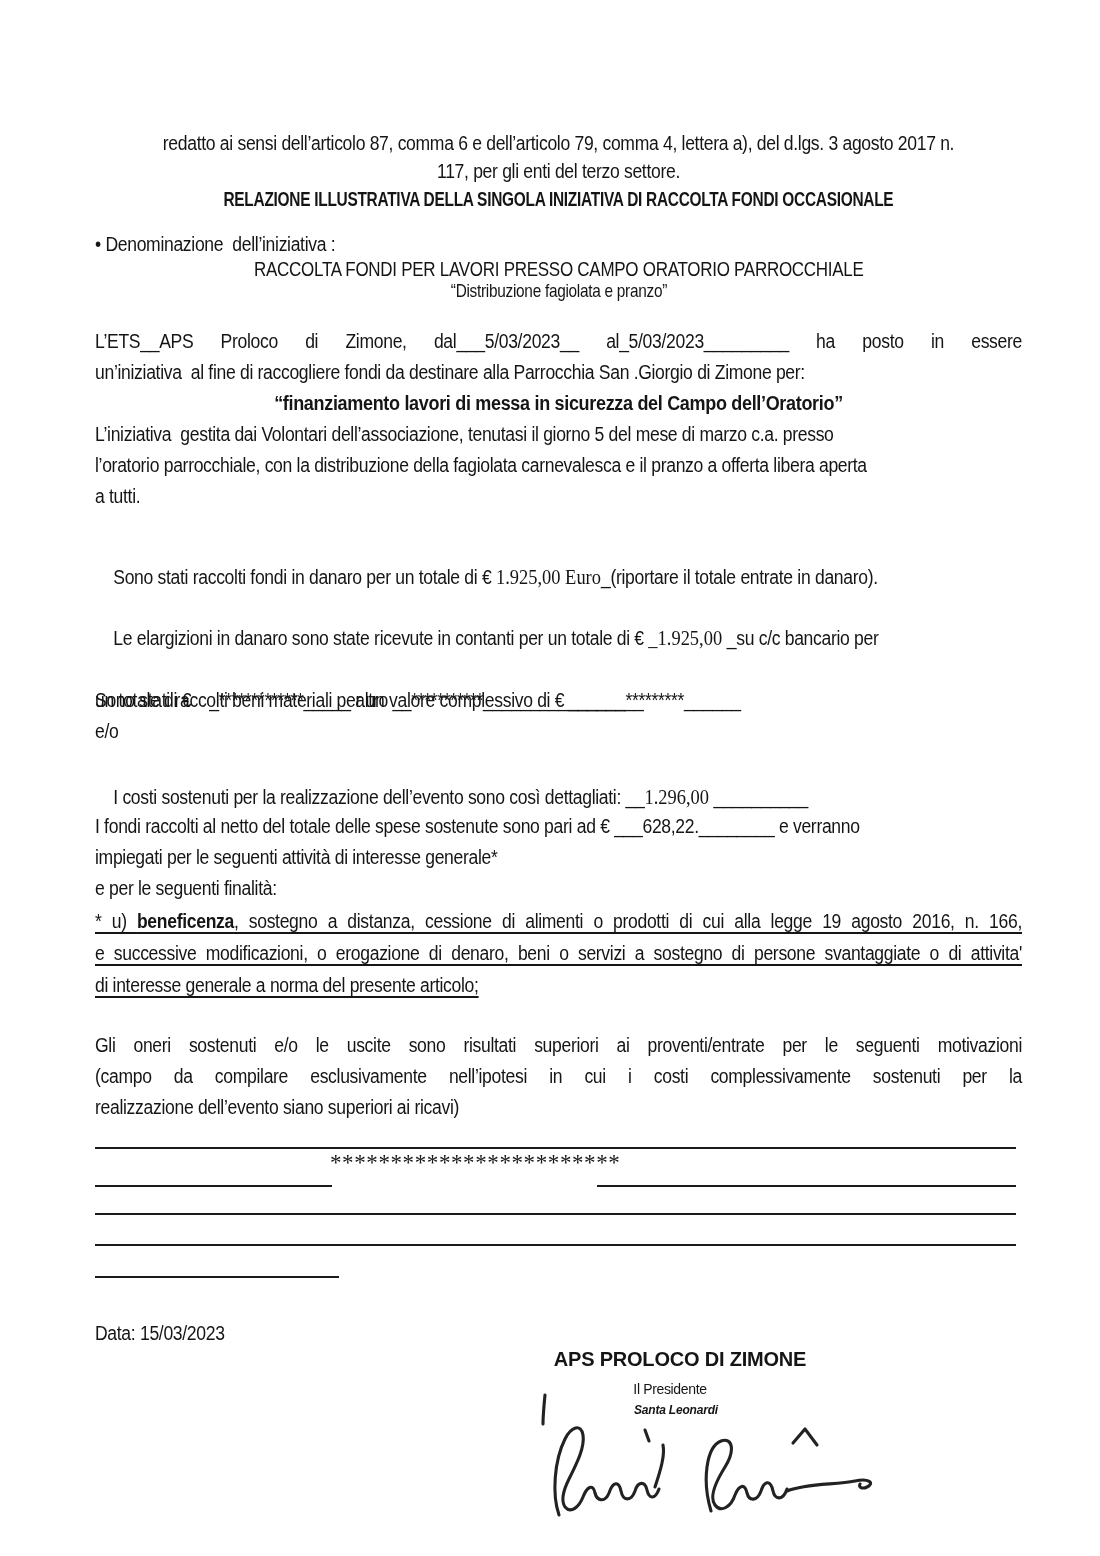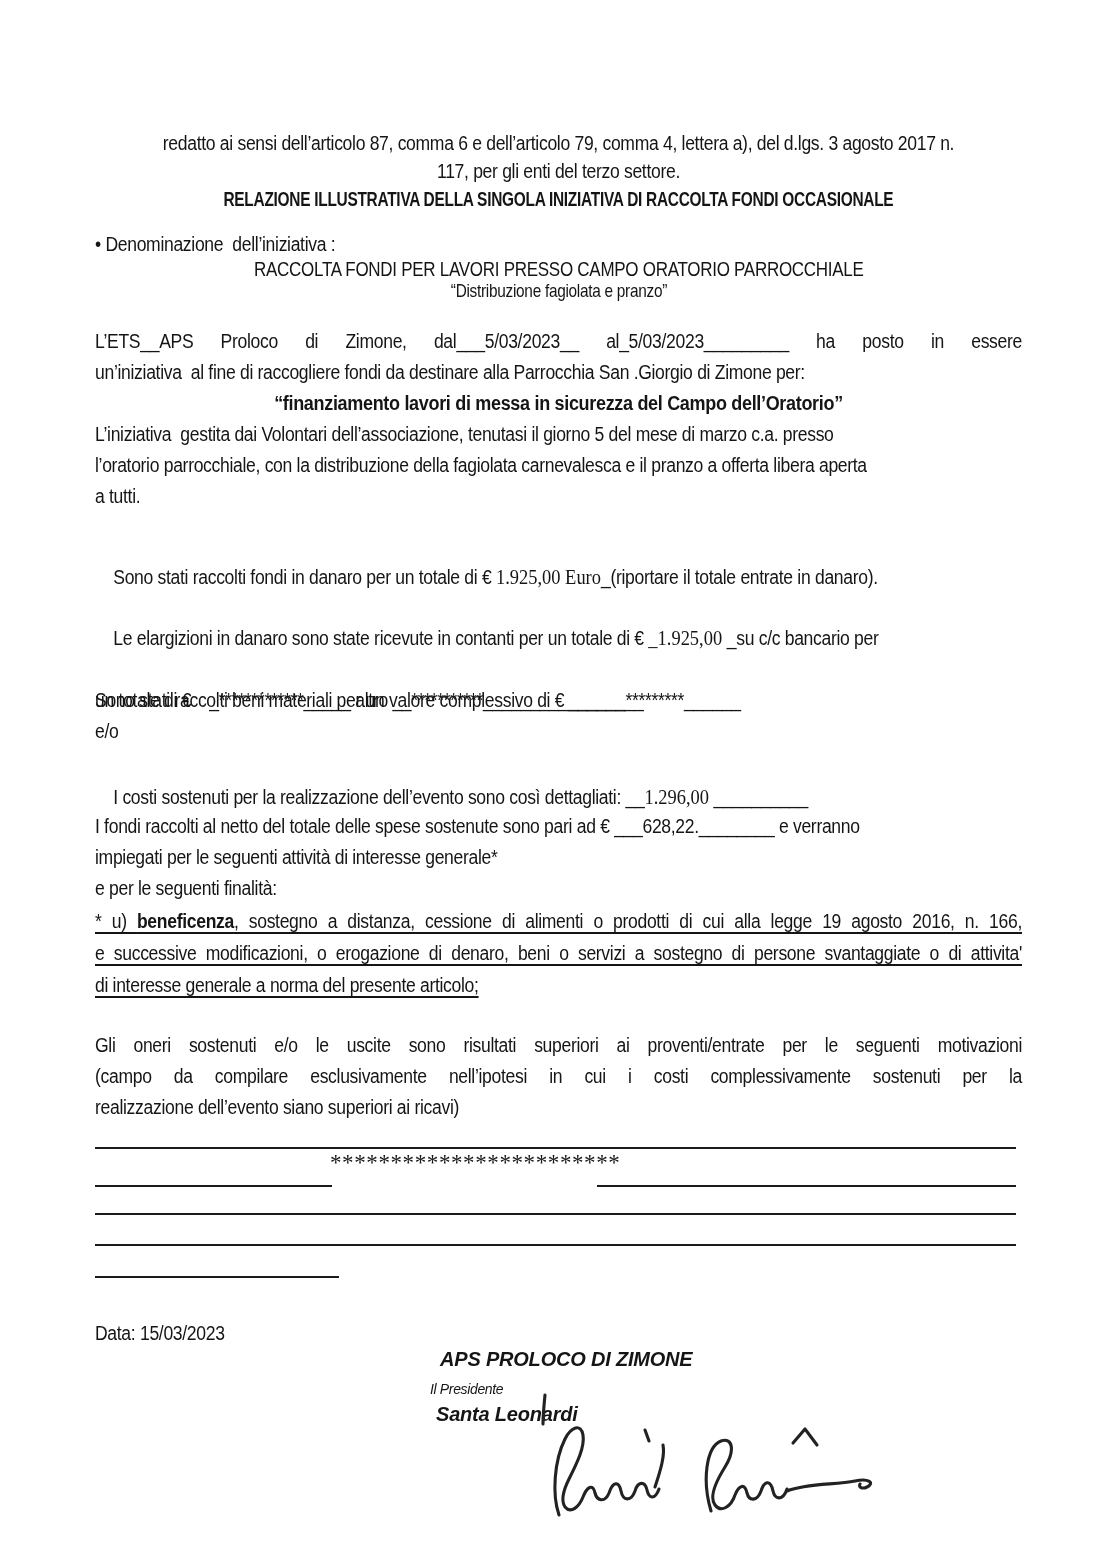--- a/index.html
+++ b/index.html
@@ -18,21 +18,21 @@
   .bi{font-weight:bold;font-style:italic;}
   .serif{font-family:"Liberation Serif",serif;letter-spacing:0;font-size:20.5px;}
   .underl{text-decoration:underline;text-underline-offset:4px;text-decoration-thickness:1.6px;}
   .cx88{display:inline-block;transform:scaleX(0.88);transform-origin:center;}
   .cx90{display:inline-block;transform:scaleX(0.90);transform-origin:center;}
   .rule{position:absolute;height:0;border-top:2.2px solid #1b1b1b;}
   .rule.thick{border-top-width:2.6px;}
   .ast-row{position:absolute;font-family:"Liberation Serif",serif;
            font-size:23px;letter-spacing:0.6px;color:#161616;}
   .sig{position:absolute;left:525px;top:1383px;}
-  .footer-center{position:absolute;left:440px;width:480px;font-style:italic;}
+  .footer-center{position:absolute;left:440px;width:480px;text-align:center;}
 </style>
 </head>
 <body>
 
 <div class="blk" style="top:128px">
   <div class="line center">redatto ai sensi dell’articolo 87, comma 6 e dell’articolo 79, comma 4, lettera a), del d.lgs. 3 agosto 2017 n.</div>
 </div>
 <div class="blk" style="top:156px">
   <div class="line center">117, per gli enti del terzo settore.</div>
 </div>
@@ -110,21 +110,21 @@
 <div class="rule" style="left:95px;top:1213px;width:921px"></div>
 <div class="rule thick" style="left:95px;top:1244px;width:921px"></div>
 <div class="rule thick" style="left:95px;top:1276px;width:244px"></div>
 
 <div class="blk" style="top:1318px">
   <div class="line">Data: 15/03/2023</div>
 </div>
 
 <div class="footer-center b" style="top:1348px;font-size:20px;letter-spacing:-0.2px">APS PROLOCO DI ZIMONE</div>
 <div class="footer-center" style="top:1381px;font-size:14px;left:430px">Il Presidente</div>
-<div class="footer-center bi" style="top:1403px;font-size:20px;left:436px;letter-spacing:-0.2px">Santa Leonardi</div>
+<div class="footer-center bi" style="top:1403px;font-size:12px;left:436px;letter-spacing:-0.2px">Santa Leonardi</div>
 
 <svg class="sig" width="380" height="150" viewBox="0 0 380 150">
   <g fill="none" stroke="#222222" stroke-width="3.1" stroke-linecap="round" stroke-linejoin="round">
     <path d="M20 12 C19 22 18 32 18 41"></path>
     <path d="M34 132 C27 112 29 78 40 56 C46 44 56 40 58 52 C60 64 52 80 44 96 C38 108 36 118 40 124 C46 131 54 124 58 114 C62 104 68 100 70 110 C72 118 80 120 84 110 C88 98 94 98 96 108 C98 118 106 119 110 108 C113 98 120 98 122 107 C124 116 130 117 134 106"></path>
     <path d="M130 104 C136 86 140 72 138 62"></path>
     <path d="M120 47 L124 58"></path>
     <path d="M186 128 C177 98 181 64 196 58 C208 54 210 68 200 84 C190 100 184 114 190 122 C196 130 206 124 210 112 C214 102 220 100 222 110 C224 118 232 119 236 108 C240 96 246 98 248 108 C250 117 258 118 262 106"></path>
     <path d="M268 60 L280 46 L292 62"></path>
     <path d="M262 108 C282 100 310 102 330 98 C344 95 350 100 342 104 C338 106 333 105 335 101"></path>

